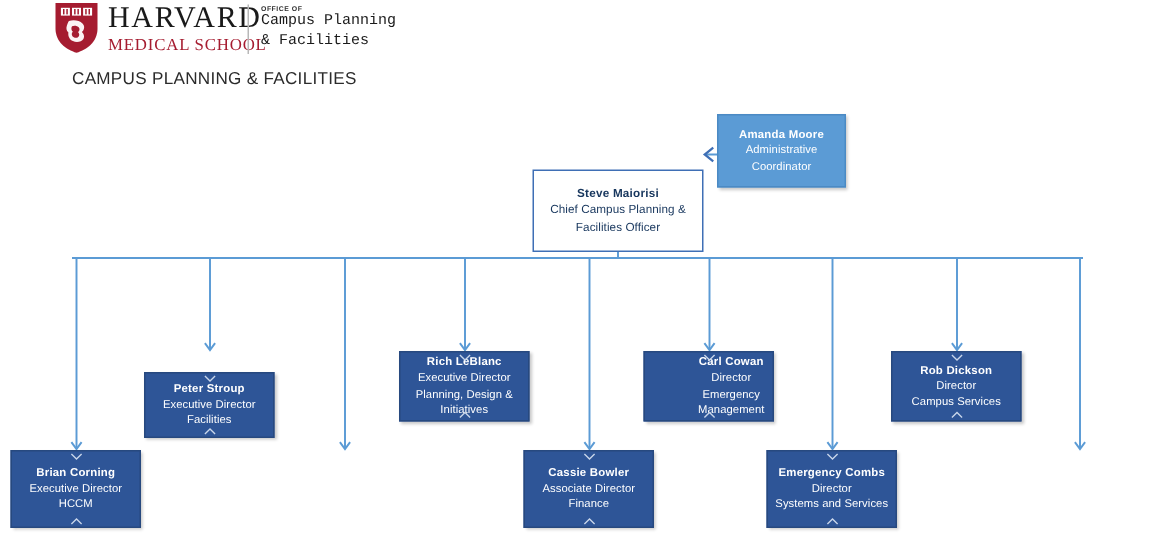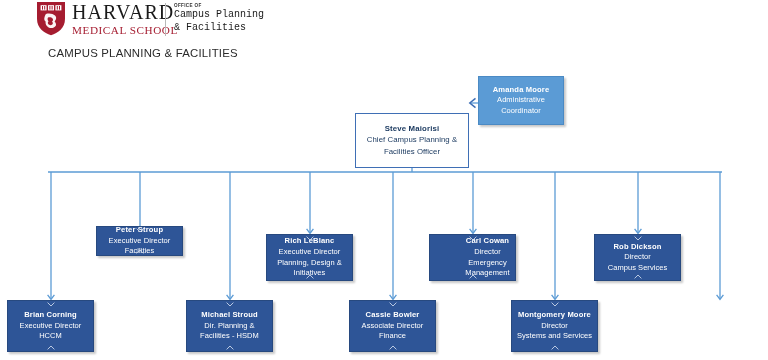--- a/index.html
+++ b/index.html
@@ -237,35 +237,24 @@
         <div class="nm">Brian Corning</div>
         <div class="ttl">Executive Director</div>
         <div class="ttl">HCCM</div>
         <svg viewBox="0 0 8 5" class="chev top">
           <path d="M0.6 0.6 L4 4 L7.4 0.6" fill="none" stroke="#c9d6ea" stroke-width="0.9"></path>
         </svg>
         <svg viewBox="0 0 8 5" class="chev bot">
           <path d="M0.6 4.4 L4 1 L7.4 4.4" fill="none" stroke="#c9d6ea" stroke-width="0.9"></path>
         </svg>
       </div>
-      <div class="node unit" style="left: 96px; top: 226px; width: 87px; height: 30px; text-align: center;">
+      <div class="node unit" style="left: 96px; top: 248px; width: 87px; height: 44px; text-align: center;">
         <div class="nm">Peter Stroup</div>
         <div class="ttl">Executive Director</div>
         <div class="ttl">Facilities</div>
-        <svg viewBox="0 0 8 5" class="chev top">
-          <path d="M0.6 0.6 L4 4 L7.4 0.6" fill="none" stroke="#c9d6ea" stroke-width="0.9"></path>
-        </svg>
-        <svg viewBox="0 0 8 5" class="chev bot">
-          <path d="M0.6 4.4 L4 1 L7.4 4.4" fill="none" stroke="#c9d6ea" stroke-width="0.9"></path>
-        </svg>
-      </div>
-      <div class="node unit" style="left: 186px; top: 300px; width: 87px; height: 52px;">
-        <div class="nm">Michael Stroud</div>
-        <div class="ttl">Dir. Planning &amp;</div>
-        <div class="ttl">Facilities - HSDM</div>
         <svg viewBox="0 0 8 5" class="chev top">
           <path d="M0.6 0.6 L4 4 L7.4 0.6" fill="none" stroke="#c9d6ea" stroke-width="0.9"></path>
         </svg>
         <svg viewBox="0 0 8 5" class="chev bot">
           <path d="M0.6 4.4 L4 1 L7.4 4.4" fill="none" stroke="#c9d6ea" stroke-width="0.9"></path>
         </svg>
       </div>
       <div class="node unit" style="left: 266px; top: 234px; width: 87px; height: 47px;">
         <div class="nm">Rich LeBlanc</div>
         <div class="ttl">Executive Director</div>
@@ -295,21 +284,21 @@
         <div class="ttl">Emergency</div>
         <div class="ttl">Management</div>
         <svg viewBox="0 0 8 5" class="chev top">
           <path d="M0.6 0.6 L4 4 L7.4 0.6" fill="none" stroke="#c9d6ea" stroke-width="0.9"></path>
         </svg>
         <svg viewBox="0 0 8 5" class="chev bot">
           <path d="M0.6 4.4 L4 1 L7.4 4.4" fill="none" stroke="#c9d6ea" stroke-width="0.9"></path>
         </svg>
       </div>
       <div class="node unit" style="left: 511px; top: 300px; width: 87px; height: 52px;">
-        <div class="nm">Montgomery Moore</div>
+        <div class="nm">Emergency Combs</div>
         <div class="ttl">Director</div>
         <div class="ttl">Systems and Services</div>
         <svg viewBox="0 0 8 5" class="chev top">
           <path d="M0.6 0.6 L4 4 L7.4 0.6" fill="none" stroke="#c9d6ea" stroke-width="0.9"></path>
         </svg>
         <svg viewBox="0 0 8 5" class="chev bot">
           <path d="M0.6 4.4 L4 1 L7.4 4.4" fill="none" stroke="#c9d6ea" stroke-width="0.9"></path>
         </svg>
       </div>
       <div class="node unit" style="left: 594px; top: 234px; width: 87px; height: 47px;">

